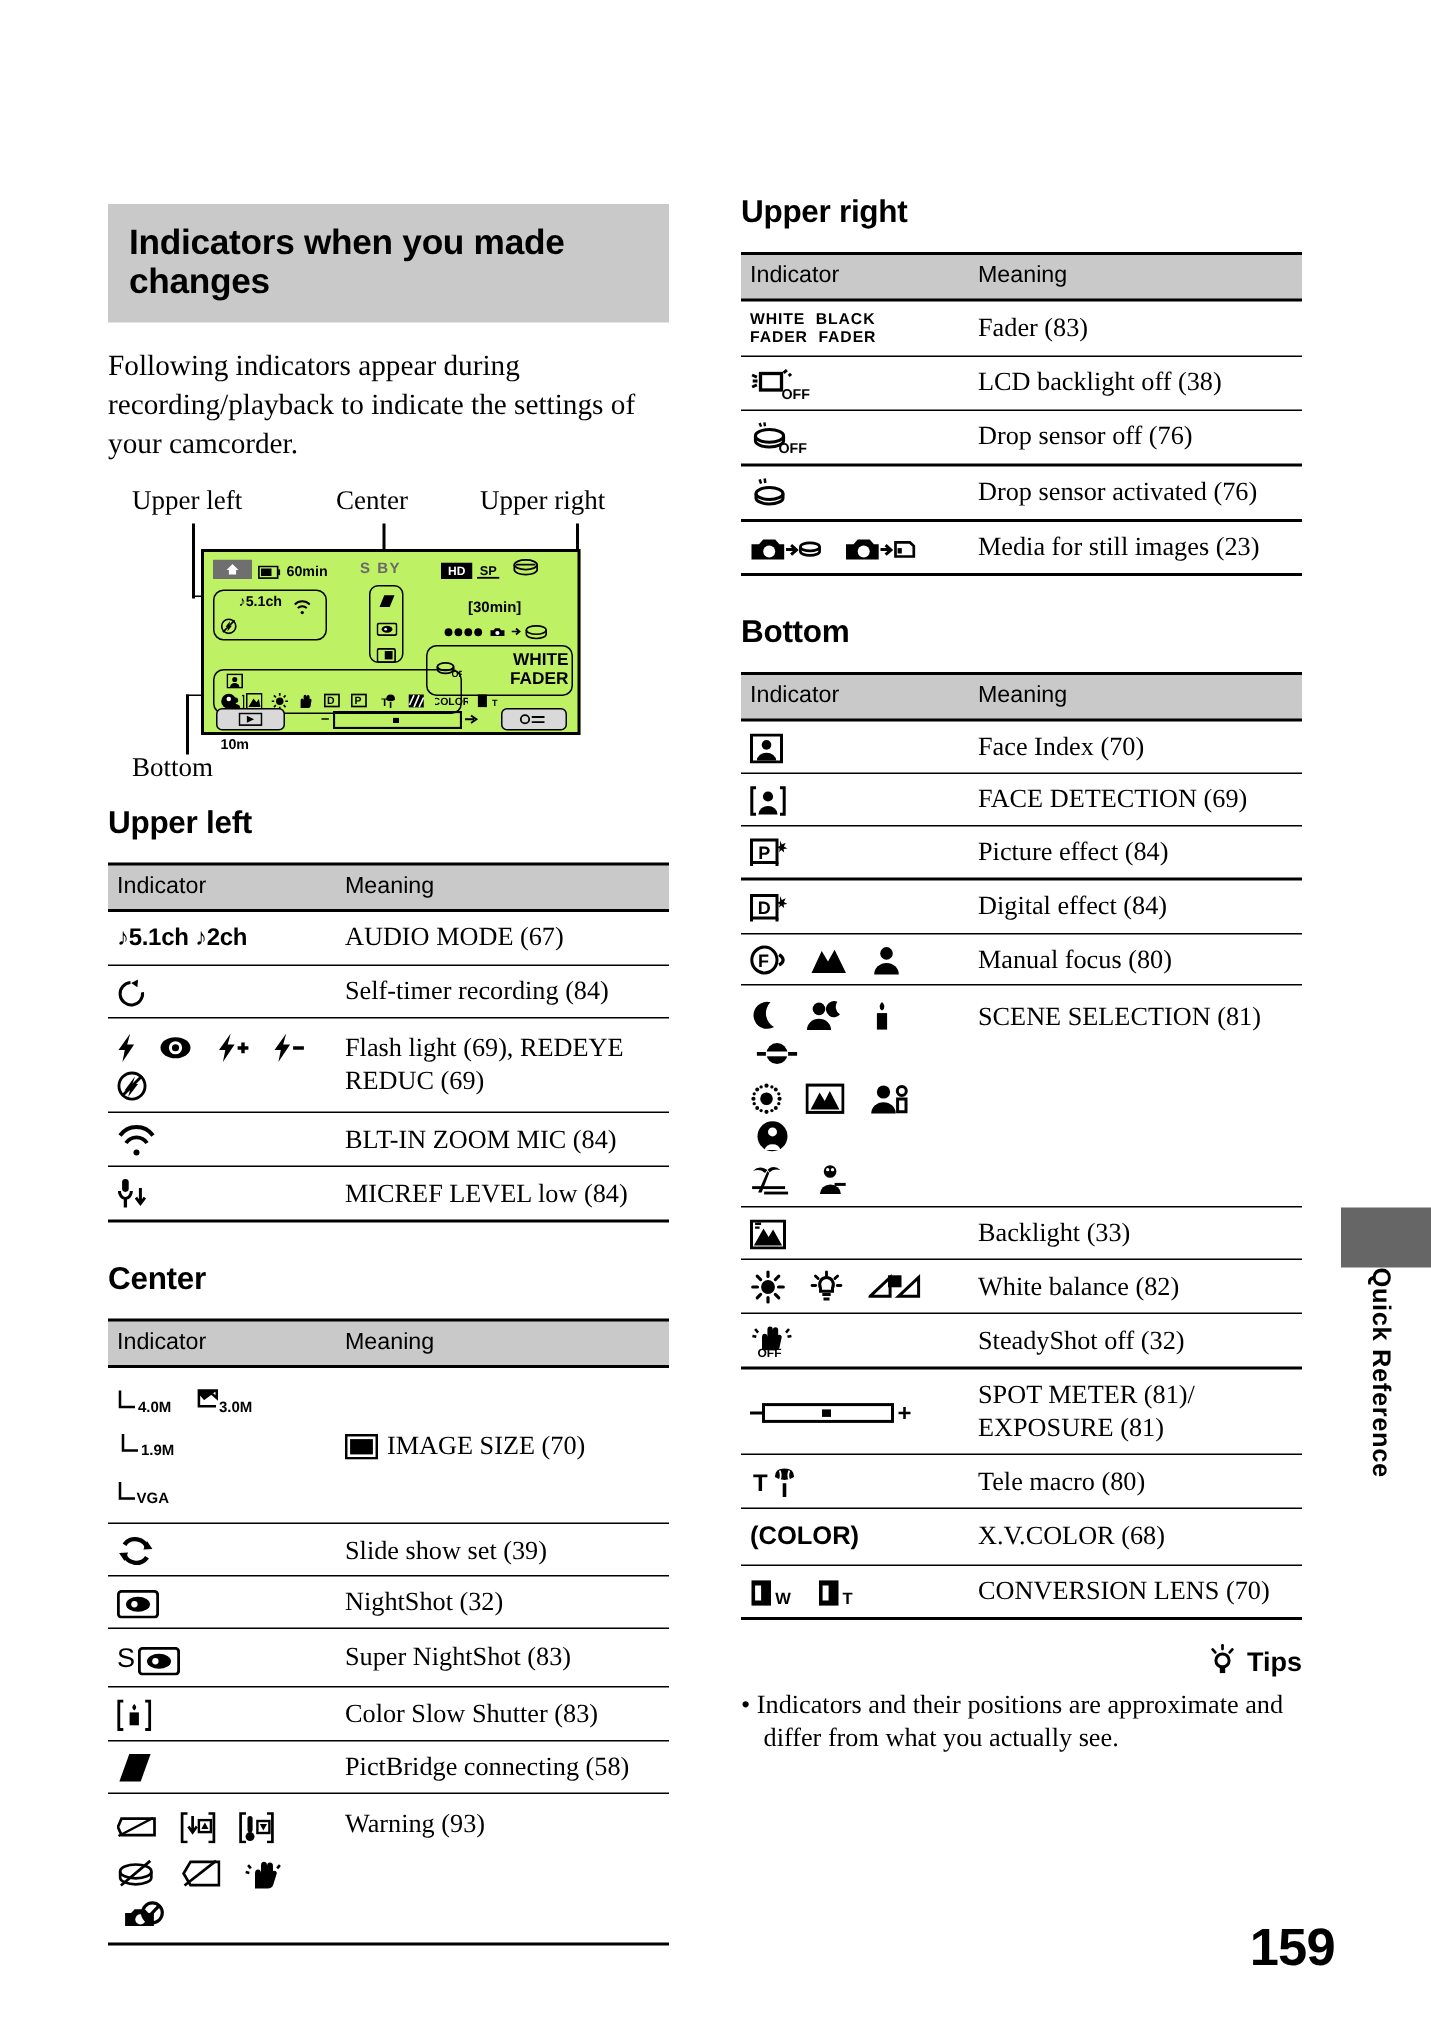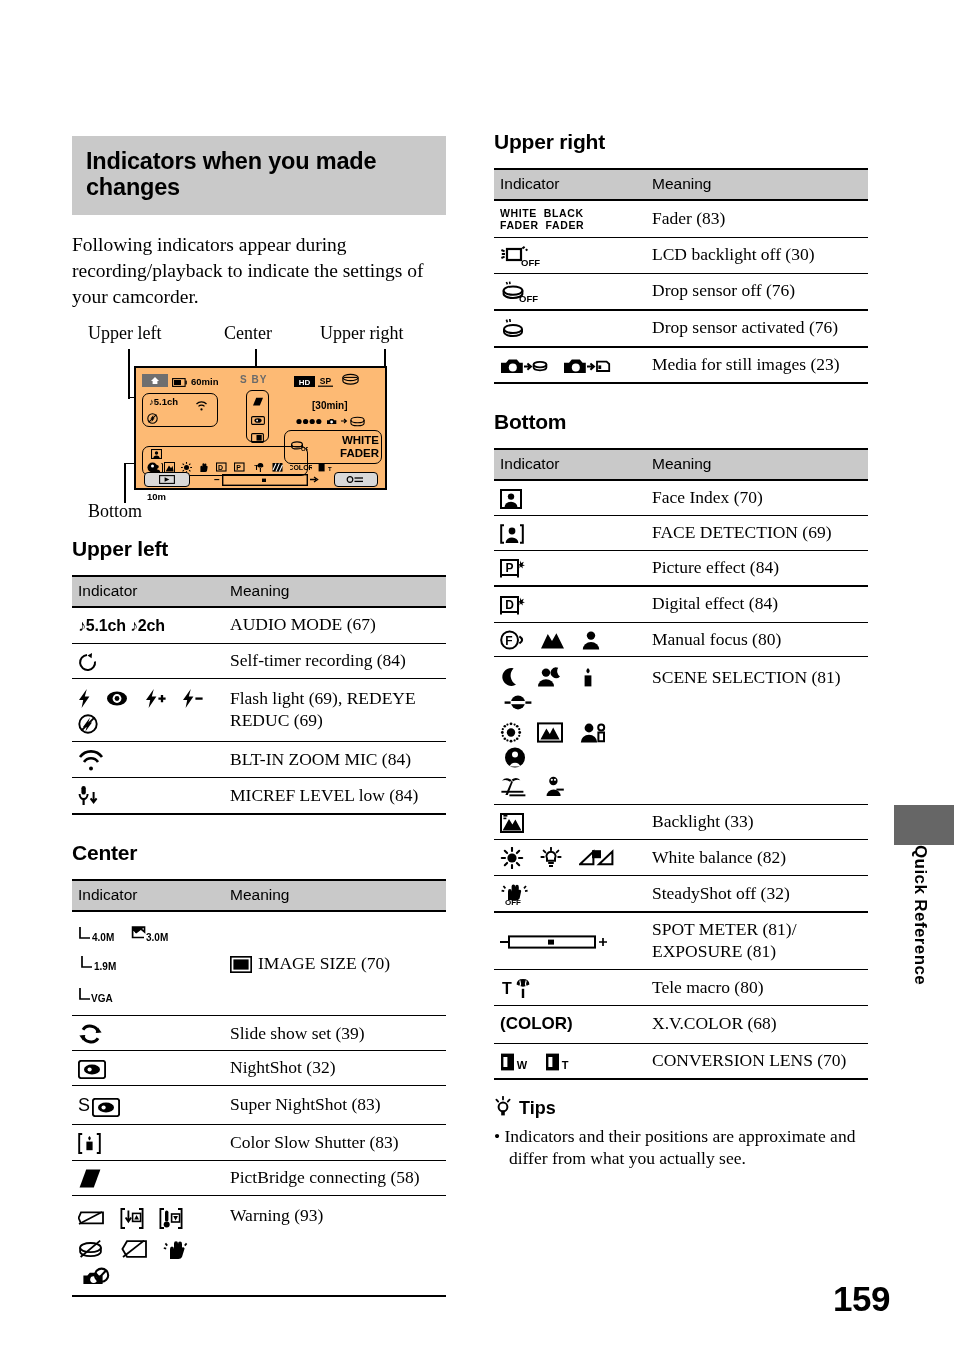--- a/index.html
+++ b/index.html
@@ -141,38 +141,39 @@
     font-size: 18px;
     white-space: nowrap;
   }
   .lcd {
     position: absolute;
     left: 62px;
     top: 43px;
     width: 253px;
     height: 124px;
     border: 2.2px solid #000;
-    background: #fdba74;
+    background: #bef264;
     box-sizing: border-box;
   }
   .lead {
     position: absolute;
     background: #000;
   }
 
   
   .tips-wrap { margin-top: 16px; }
   .tips-title {
     font-family: "Liberation Sans", sans-serif;
     font-weight: bold;
     font-size: 18px;
     margin: 9px 0 4px 0;
     display: flex;
     align-items: center;
     gap: 7px;
+    justify-content: flex-end;
   }
   .tips-body {
     font-family: "Liberation Serif", serif;
     font-size: 17.5px;
     line-height: 1.3;
     margin: 0;
     padding-left: 15px;
     text-indent: -15px;
   }
 
@@ -275,21 +276,21 @@
 
         <div style="position:absolute;left:206px;top:4px;">
           <svg width="17" height="13" viewBox="0 0 17 13">
               <ellipse cx="8.5" cy="4.5" rx="7.6" ry="3.2" fill="none" stroke="#000" stroke-width="1.2"></ellipse>
               <path d="M0.9 4.5 v3.4 a7.6 3.2 0 0 0 15.2 0 V4.5" fill="none" stroke="#000" stroke-width="1.2"></path>
               <line x1="2" y1="4.4" x2="15" y2="4.4" stroke="#000" stroke-width="1.1"></line>
             </svg>
         </div>
 
         <div style="position:absolute;left:6px;top:25px;width:76px;height:34px;border:1.6px solid #000;border-radius:7px;box-sizing:border-box;">
-          <div style="position:absolute;left:6px;top:2px;font-family:'Liberation Sans',sans-serif;font-weight:bold;font-size:9.5px;"><span>♪</span><span>5.1ch</span></div>
+          <div style="position:absolute;left:16px;top:2px;font-family:'Liberation Sans',sans-serif;font-weight:bold;font-size:9.5px;"><span>♪</span><span>5.1ch</span></div>
           <div style="position:absolute;left:52px;top:3px;">
             <svg width="13" height="11" viewBox="0 0 13 11">
                 <path d="M1.5 4 A7 7 0 0 1 11.5 4" fill="none" stroke="#000" stroke-width="1.3"></path>
                 <path d="M3.5 6.4 A4.2 4.2 0 0 1 9.5 6.4" fill="none" stroke="#000" stroke-width="1.3"></path>
                 <circle cx="6.5" cy="9.4" r="1.1" fill="#000"></circle>
               </svg>
           </div>
           <div style="position:absolute;left:4px;top:16px;">
             <svg width="11" height="11" viewBox="0 0 11 11">
                 <circle cx="5.5" cy="5.5" r="4.7" fill="none" stroke="#000" stroke-width="1.1"></circle>
@@ -779,21 +780,21 @@
                     <line x1="1.4" y1="4" x2="4.6" y2="5.4"></line>
                     <line x1="1.4" y1="12" x2="4.6" y2="10.6"></line>
                     <line x1="1.8" y1="8" x2="5" y2="8"></line>
                     <line x1="22.4" y1="2.6" x2="24.6" y2="0.8"></line>
                     <line x1="25.8" y1="4.6" x2="27.4" y2="3.2"></line>
                   </g>
                   <text x="21" y="20" font-family="Liberation Sans, sans-serif" font-size="9.5" font-weight="bold" fill="#000">OFF</text>
                 </svg>
             </span>
           </td>
-          <td>LCD backlight off (30)</td>
+          <td>LCD backlight off (38)</td>
         </tr>
         <tr>
           <td>
             <span class="ic">
               <svg width="40" height="22" viewBox="0 0 40 22">
                   <ellipse cx="13" cy="9.6" rx="9.4" ry="4.2" fill="none" stroke="#000" stroke-width="2"></ellipse>
                   <path d="M3.6 9.6 v3.2 a9.4 4.2 0 0 0 18.8 0 V9.6" fill="none" stroke="#000" stroke-width="2"></path>
                   <g stroke="#000" stroke-width="1.6">
                     <line x1="6.4" y1="1" x2="7.4" y2="3.4"></line>
                     <line x1="9.6" y1="0.6" x2="10" y2="3.2"></line>

